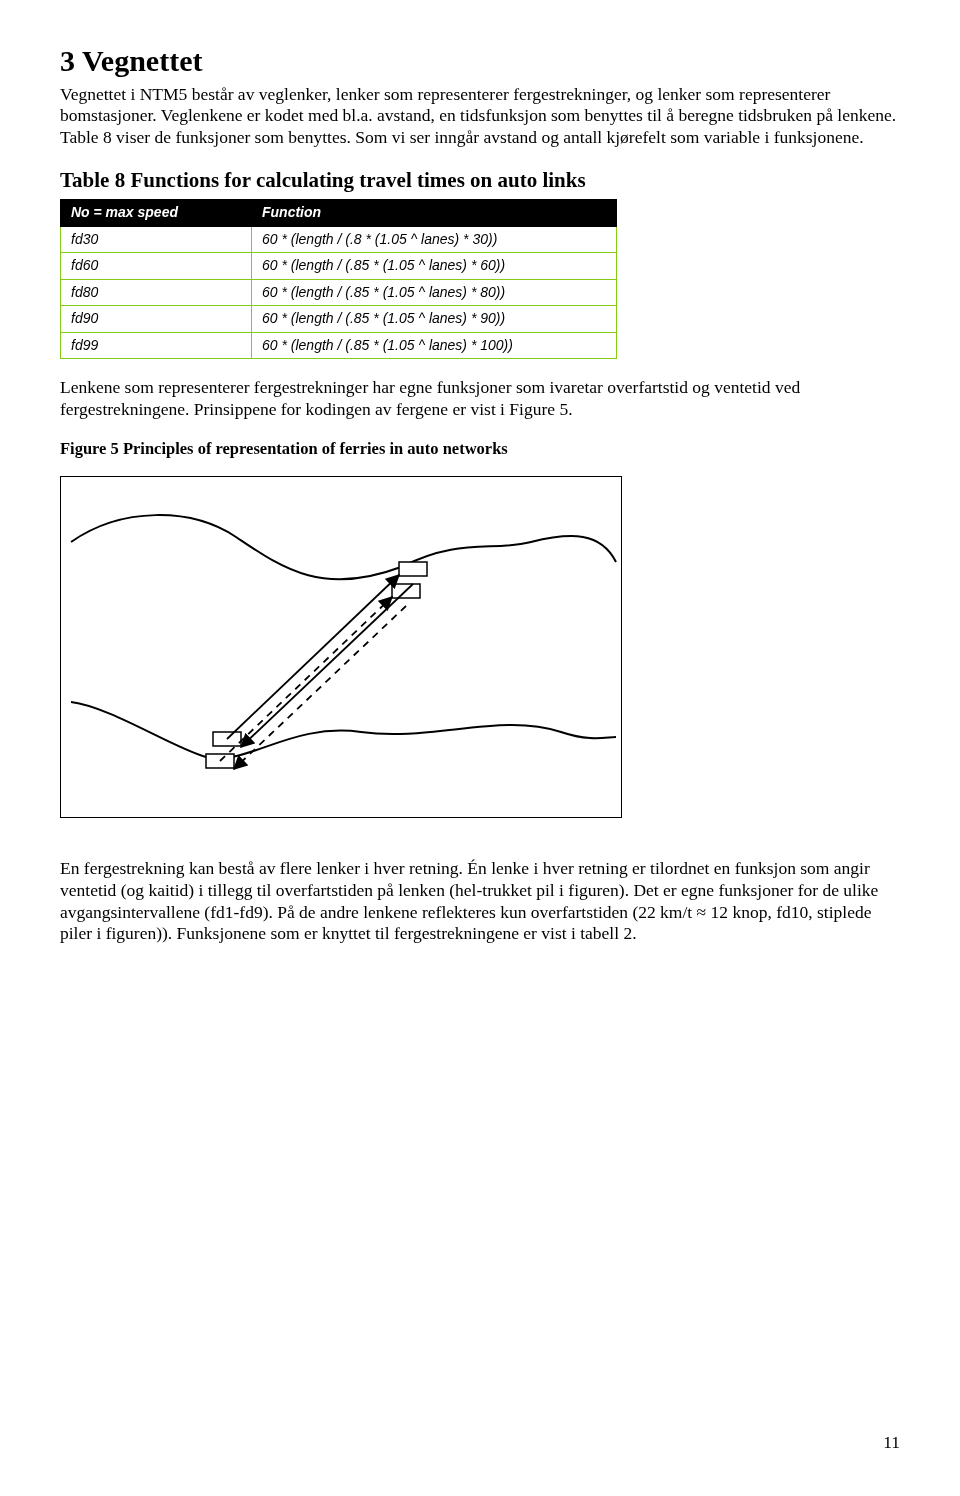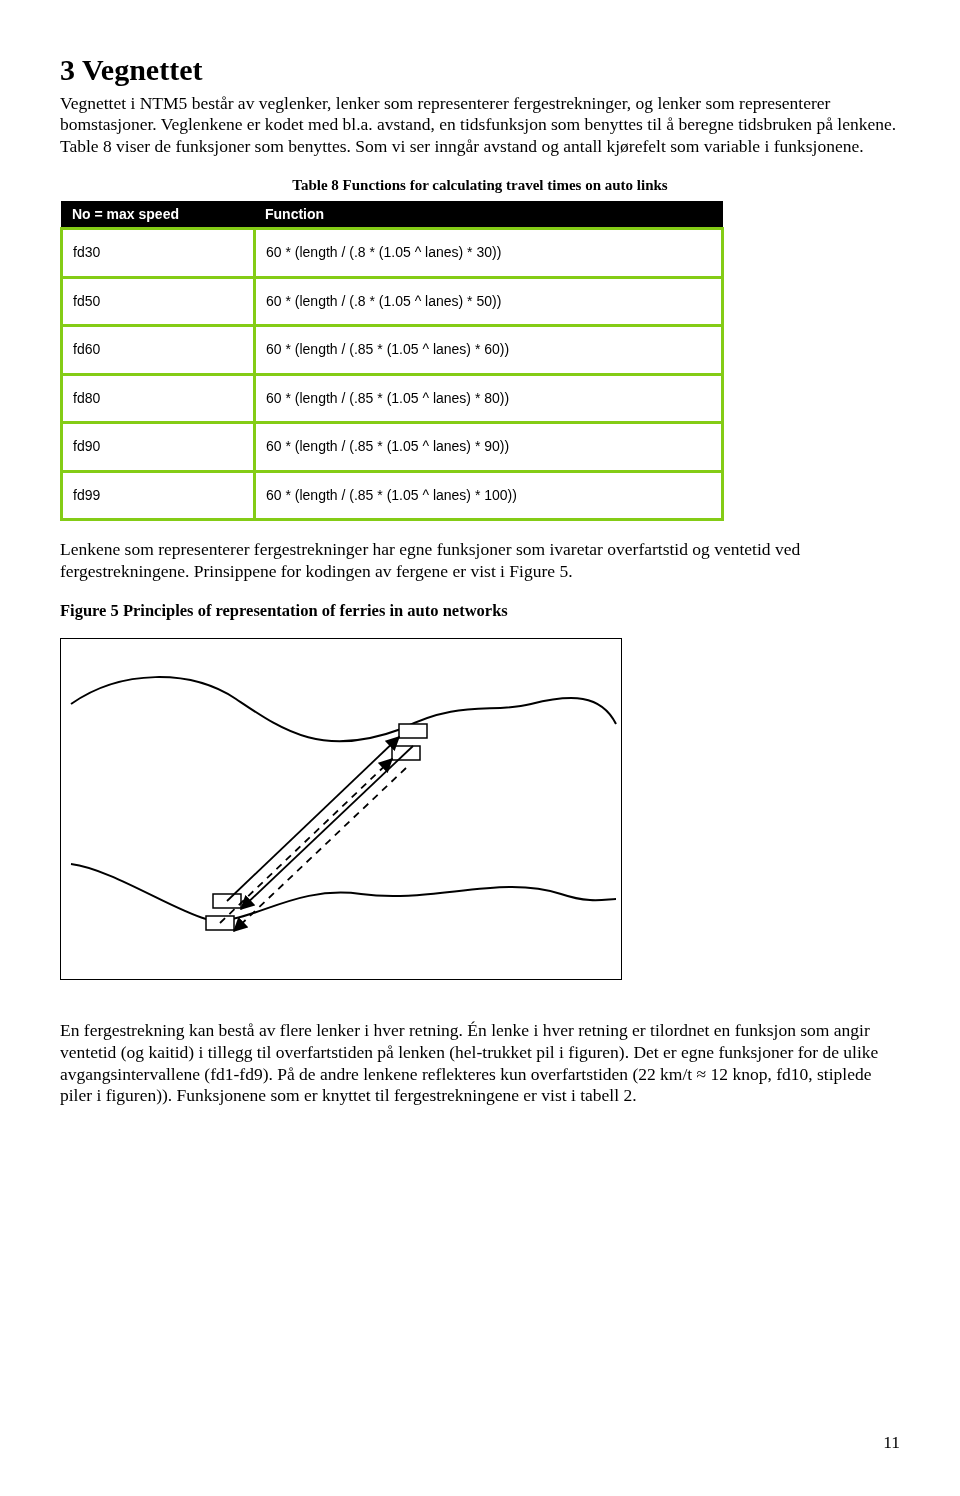--- a/index.html
+++ b/index.html
@@ -9,50 +9,50 @@
     font-size: 17.5px;
     color: #000;
     background: #fff;
     width: 960px;
     box-sizing: border-box;
     line-height: 1.25;
   }
   h1.section-title {
     font-size: 30px;
     font-weight: bold;
-    margin: 11px 0 4px 0;
+    margin: 2px 0 4px 0;
   }
   p {
     margin: 0 0 14px 0;
     text-align: left;
   }
   .table-caption {
     font-weight: bold;
-    font-size: 15px;
+    font-size: 21px;
     margin: 18px 0 6px 0;
-    text-align: center;
   }
   table.func-table {
     border-collapse: collapse;
-    width: 664px;
+    width: 557px;
     font-family: Arial, Helvetica, sans-serif;
     font-size: 14px;
     margin-bottom: 18px;
+    font-style: italic;
   }
   table.func-table th {
     background: #000;
     color: #fff;
     text-align: left;
     font-weight: bold;
     padding: 4px 10px;
     border: 1px solid #000;
   }
   table.func-table td {
-    border: 3px solid #84cc16;
-    padding: 14px 10px;
+    border: 1px solid #84cc16;
+    padding: 4px 10px;
   }
   table.func-table th:first-child,
   table.func-table td:first-child {
     width: 170px;
   }
   .figure-caption {
     font-weight: bold;
     font-size: 16.5px;
     margin: 18px 0 16px 0;
   }
@@ -90,24 +90,20 @@
   <thead>
     <tr>
       <th>No = max speed</th>
       <th>Function</th>
     </tr>
   </thead>
   <tbody id="table8-body">
       <tr>
         <td>fd30</td>
         <td>60 * (length / (.8 * (1.05 ^ lanes) * 30))</td>
-      </tr>
-      <tr>
-        <td>fd50</td>
-        <td>60 * (length / (.8 * (1.05 ^ lanes) * 50))</td>
       </tr>
       <tr>
         <td>fd60</td>
         <td>60 * (length / (.85 * (1.05 ^ lanes) * 60))</td>
       </tr>
       <tr>
         <td>fd80</td>
         <td>60 * (length / (.85 * (1.05 ^ lanes) * 80))</td>
       </tr>
       <tr>

